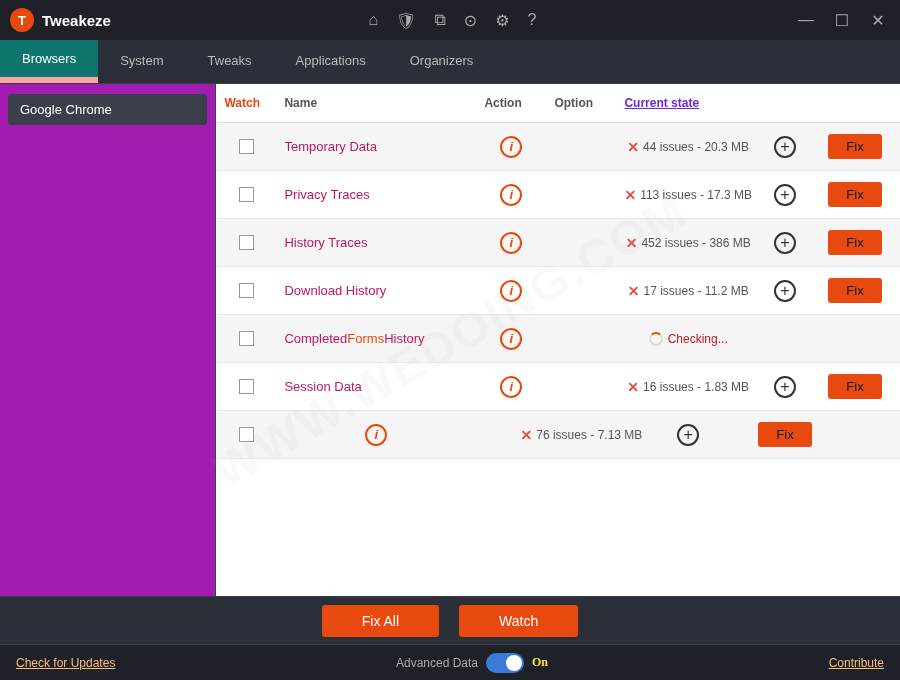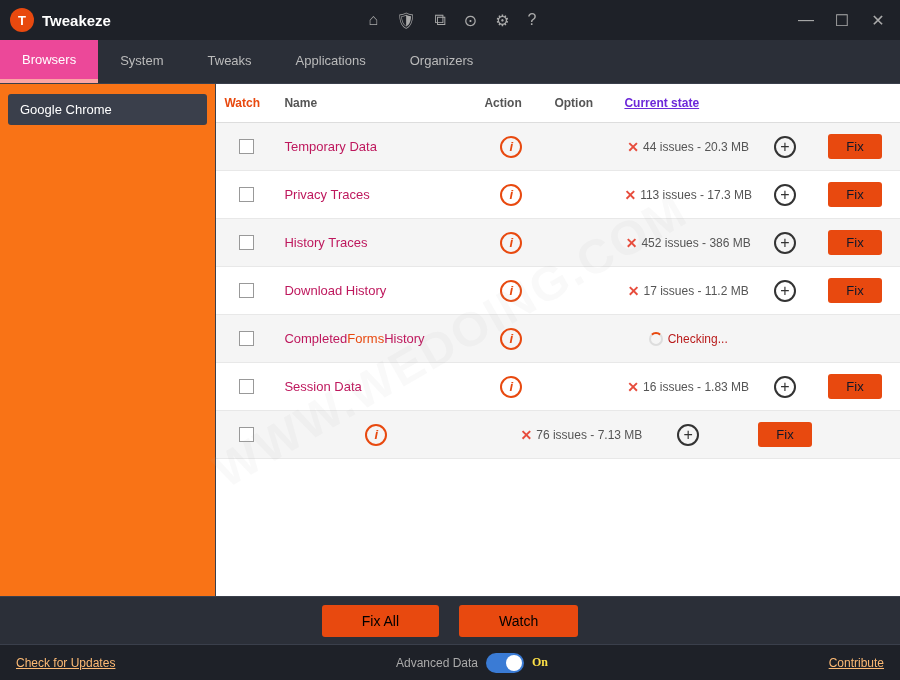--- a/index.html
+++ b/index.html
@@ -83,34 +83,34 @@
       padding: 0 22px;
       display: flex;
       align-items: center;
       cursor: pointer;
       font-size: 13px;
       color: #bbb;
       border-bottom: 2px solid transparent;
     }
     .tab.active {
       color: #fff;
-      background: #ec4899;
-      border-bottom: 4px solid #fca5a5;
+      background: #0f766e;
+      border-bottom: 6px solid #fca5a5;
     }
 
     
     .main-content {
       display: flex;
       height: calc(680px - 40px - 44px - 48px - 36px);
     }
 
     
     .sidebar {
       width: 220px;
-      background: #f97316;
+      background: #a21caf;
       padding: 10px 8px;
       border-right: 1px solid #3a3f4b;
     }
     .sidebar-item {
       padding: 8px 12px;
       cursor: pointer;
       border-radius: 3px;
       color: #ccc;
       display: flex;
       align-items: center;
@@ -263,21 +263,21 @@
       background: #2b2f38;
       height: 48px;
       display: flex;
       align-items: center;
       justify-content: center;
       gap: 20px;
       border-top: 1px solid #3a3f4b;
     }
     .btn-orange {
       background: #e8490f;
-      color: #000000;
+      color: #ffffff;
       border: none;
       padding: 8px 40px;
       border-radius: 3px;
       cursor: pointer;
       font-size: 14px;
       font-weight: 500;
     }
 
     
     .status-bar {

